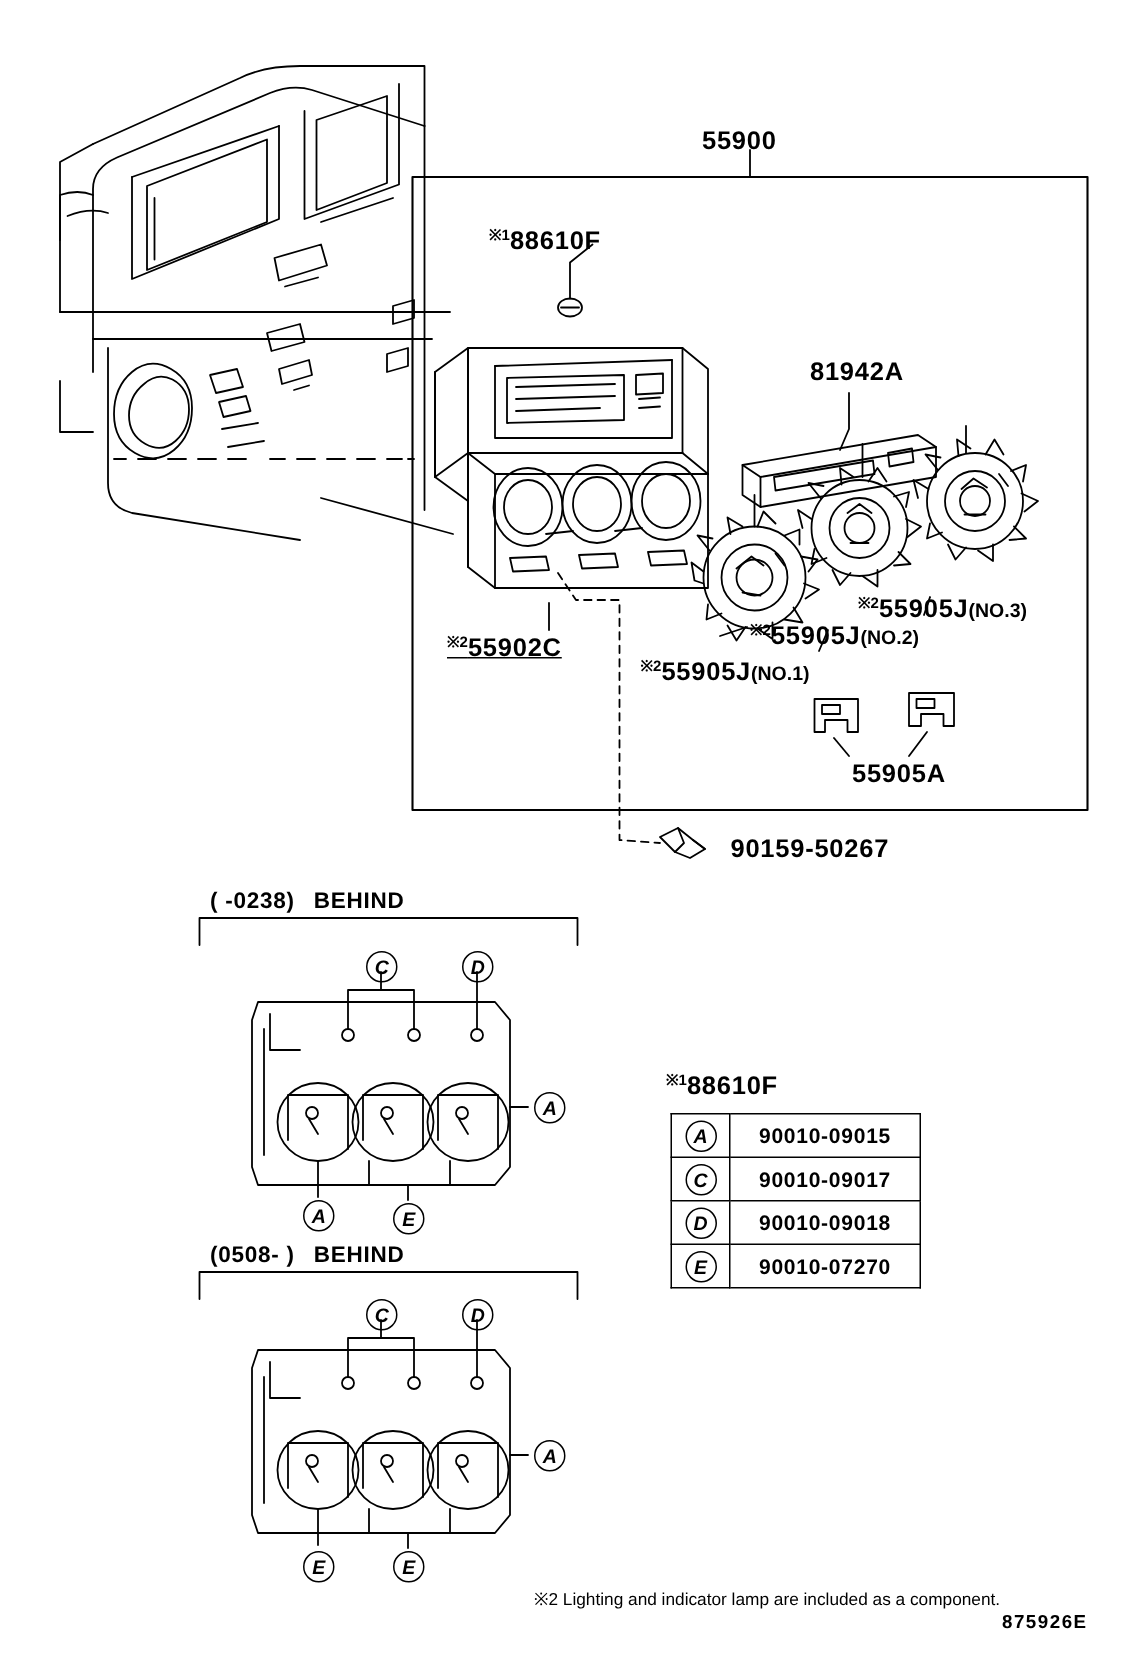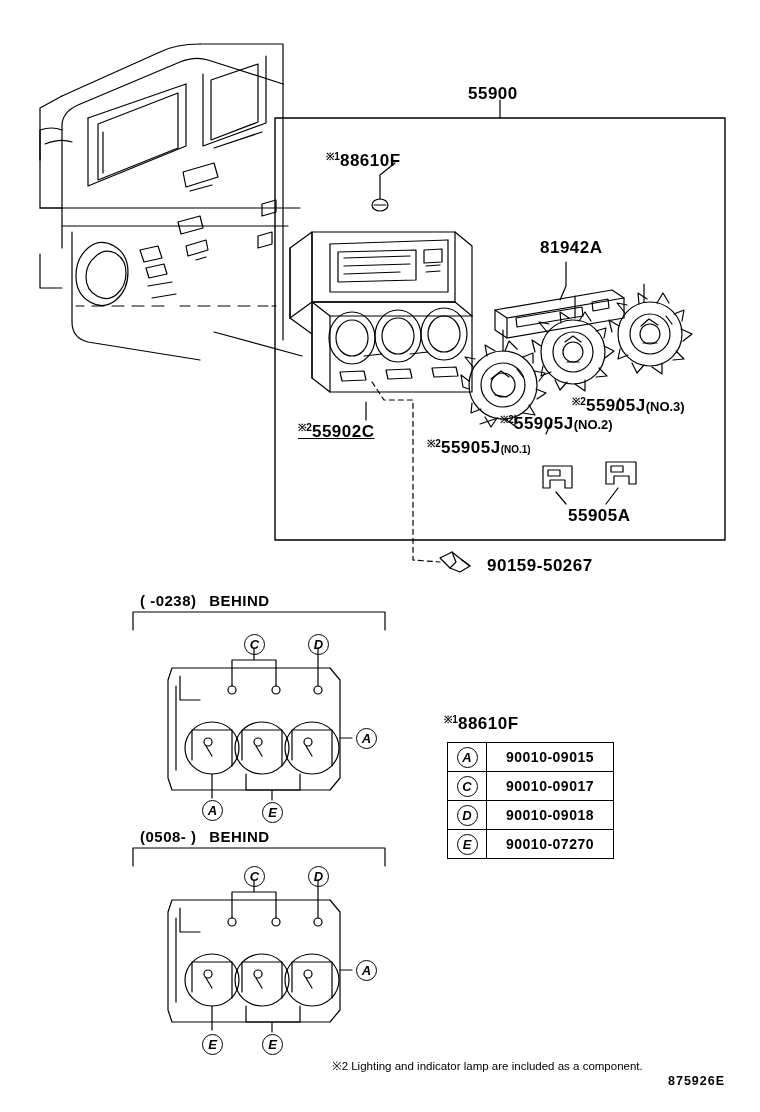--- a/index.html
+++ b/index.html
@@ -254,21 +254,21 @@
   <span class="mark">※1</span><span class="pn">88610F</span>
 </div>
 
 <div class="lbl pn" style="left:540px;top:238px;">81942A</div>
 
 <div class="lbl" style="left:298px;top:420px;text-decoration:underline;">
   <span class="mark">※2</span><span class="pn">55902C</span>
 </div>
 
 <div class="lbl" style="left:427px;top:436px;">
-  <span class="mark">※2</span><span class="pn">55905J</span><span style="font-size:10px;font-weight:bold;">(NO.1)</span>
+  <span class="mark">※2</span><span class="pn">55905J</span><span style="font-size:13px;font-weight:bold;">(NO.1)</span>
 </div>
 
 <div class="lbl" style="left:500px;top:412px;">
   <span class="mark">※2</span><span class="pn">55905J</span><span style="font-size:13px;font-weight:bold;">(NO.2)</span>
 </div>
 
 <div class="lbl" style="left:572px;top:394px;">
   <span class="mark">※2</span><span class="pn">55905J</span><span style="font-size:13px;font-weight:bold;">(NO.3)</span>
 </div>
 
@@ -315,17 +315,17 @@
     <td class="k"><span class="circ">D</span></td>
     <td class="v">90010-09018</td>
   </tr>
   <tr>
     <td class="k"><span class="circ">E</span></td>
     <td class="v">90010-07270</td>
   </tr>
 </tbody>
     </table>
 
-<div class="jp" style="left:332px;top:1058px;">※2 Lighting and indicator lamp are included as a component.</div>
+<div class="jp" style="left:356px;top:1058px;">※2 Lighting and indicator lamp are included as a component.</div>
 
 <div class="code" style="left:668px;top:1074px;">875926E</div>
 
 </div>
 
 </body></html>

